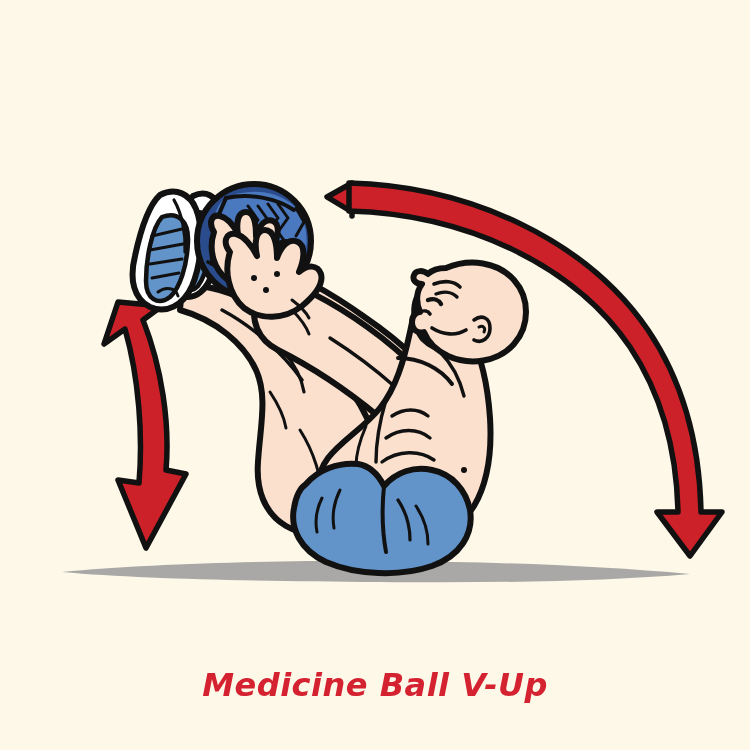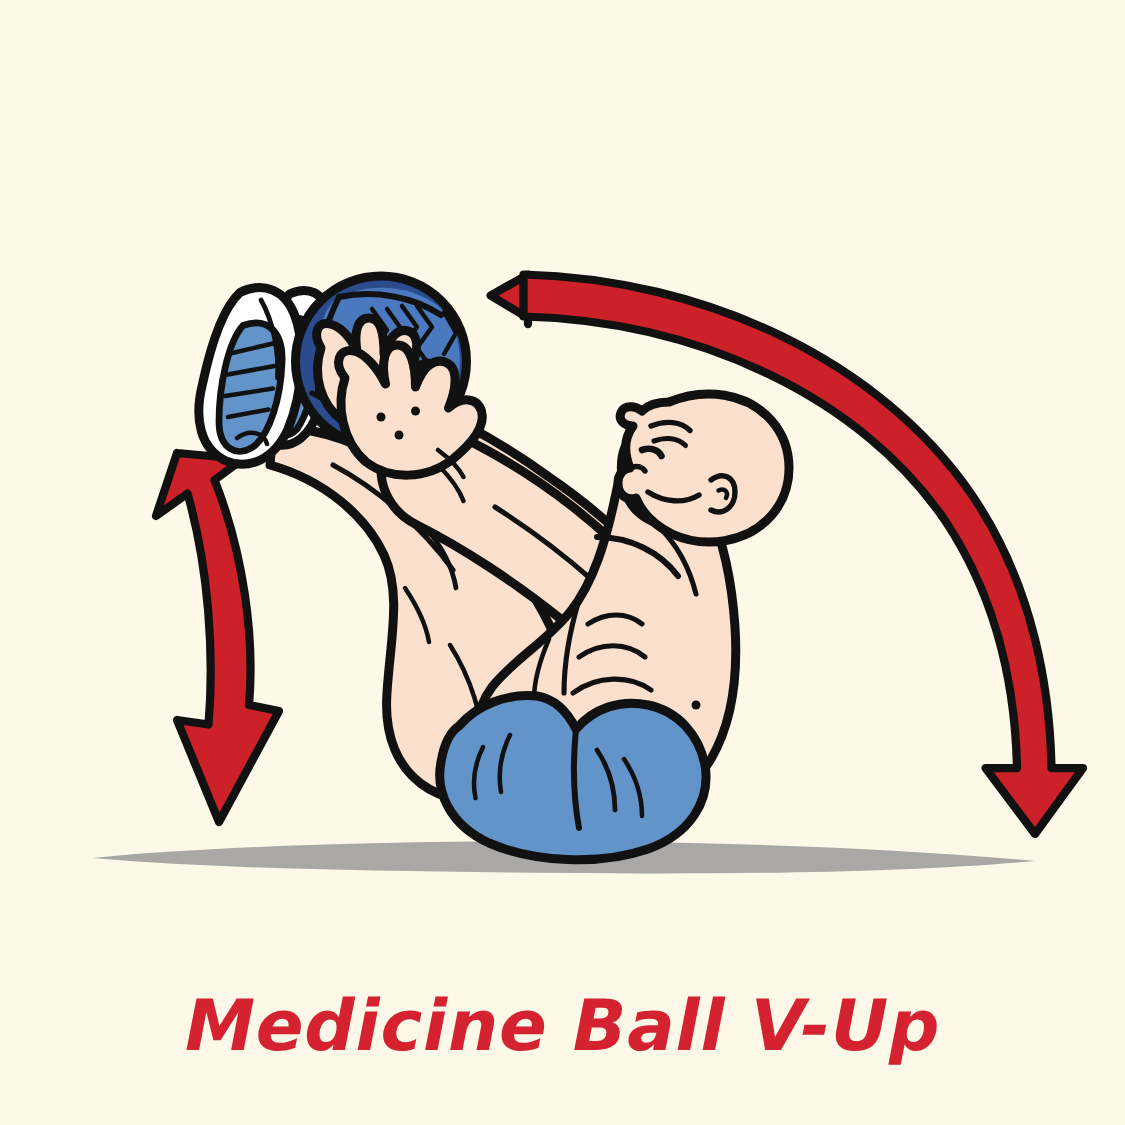--- a/index.html
+++ b/index.html
@@ -29,21 +29,21 @@
   }
   #caption {
     position: absolute;
     left: 0;
     top: 655px;
     width: 750px;
     text-align: center;
     font-family: "DejaVu Sans", sans-serif;
     font-style: italic;
     font-weight: bold;
-    font-size: 47px;
+    font-size: 32px;
     letter-spacing: 0.5px;
     color: #D42231;
     line-height: 60px;
     user-select: none;
   }
 </style>
 </head>
 <body>
 
 <div id="poster">

